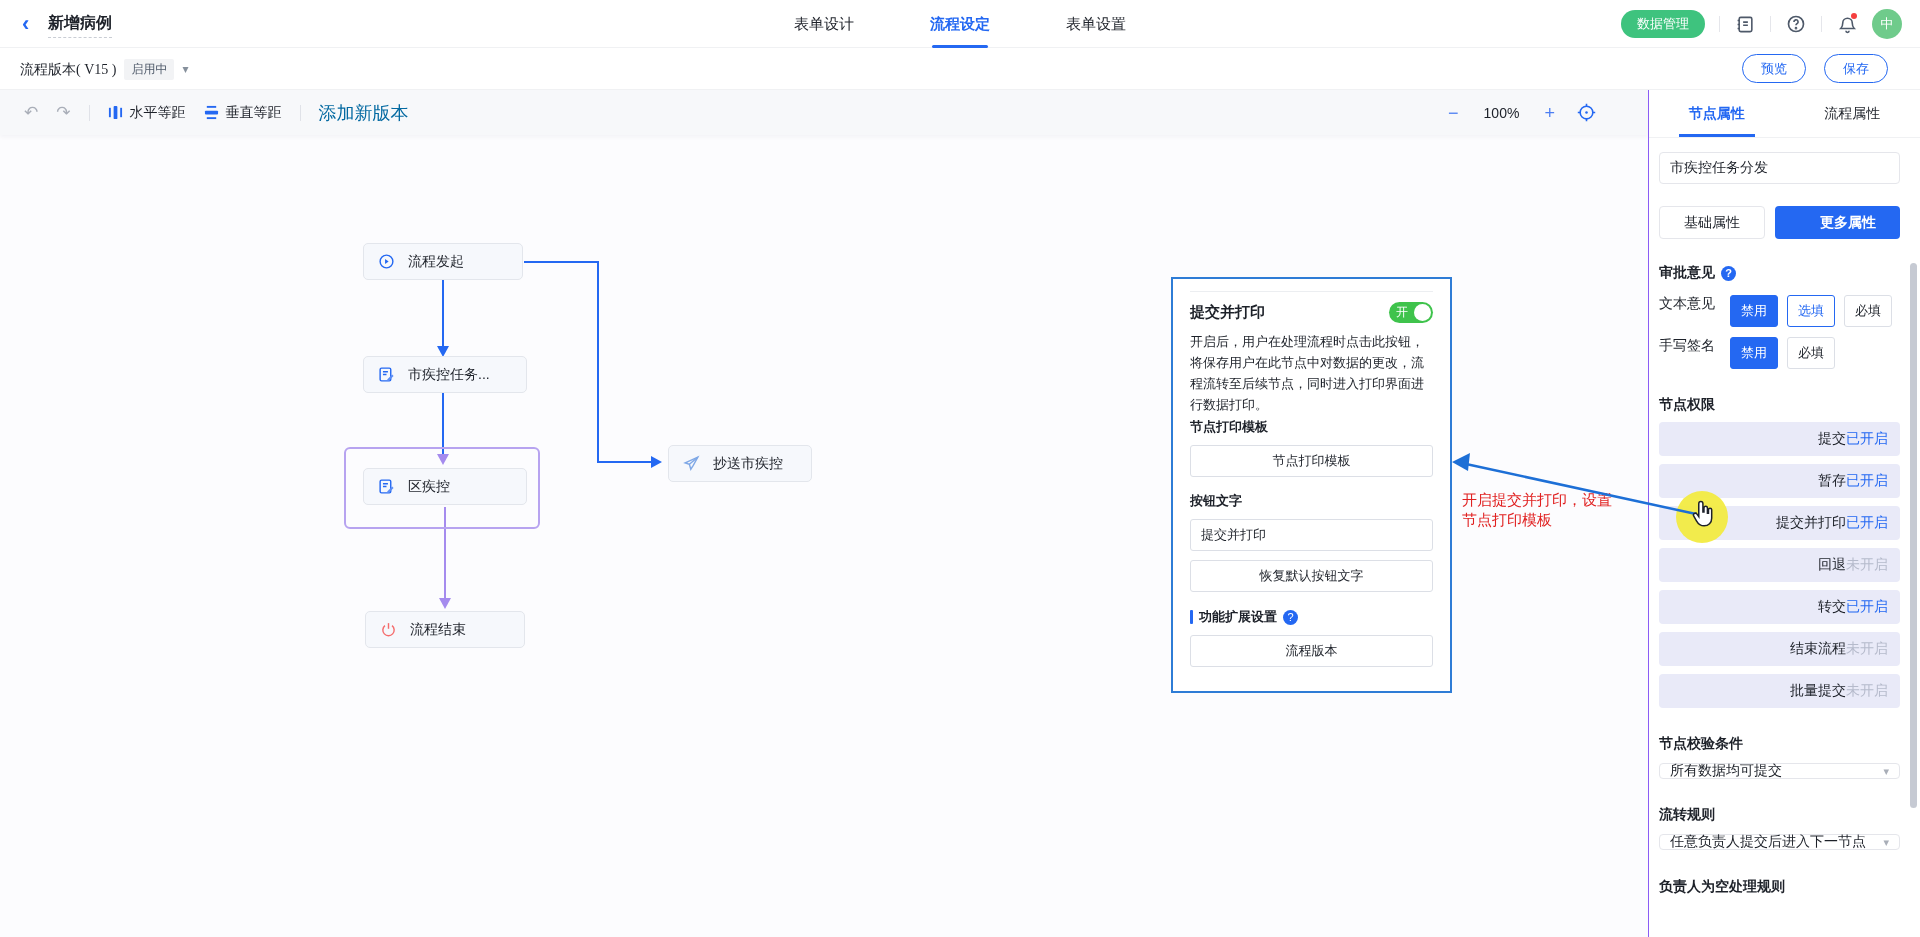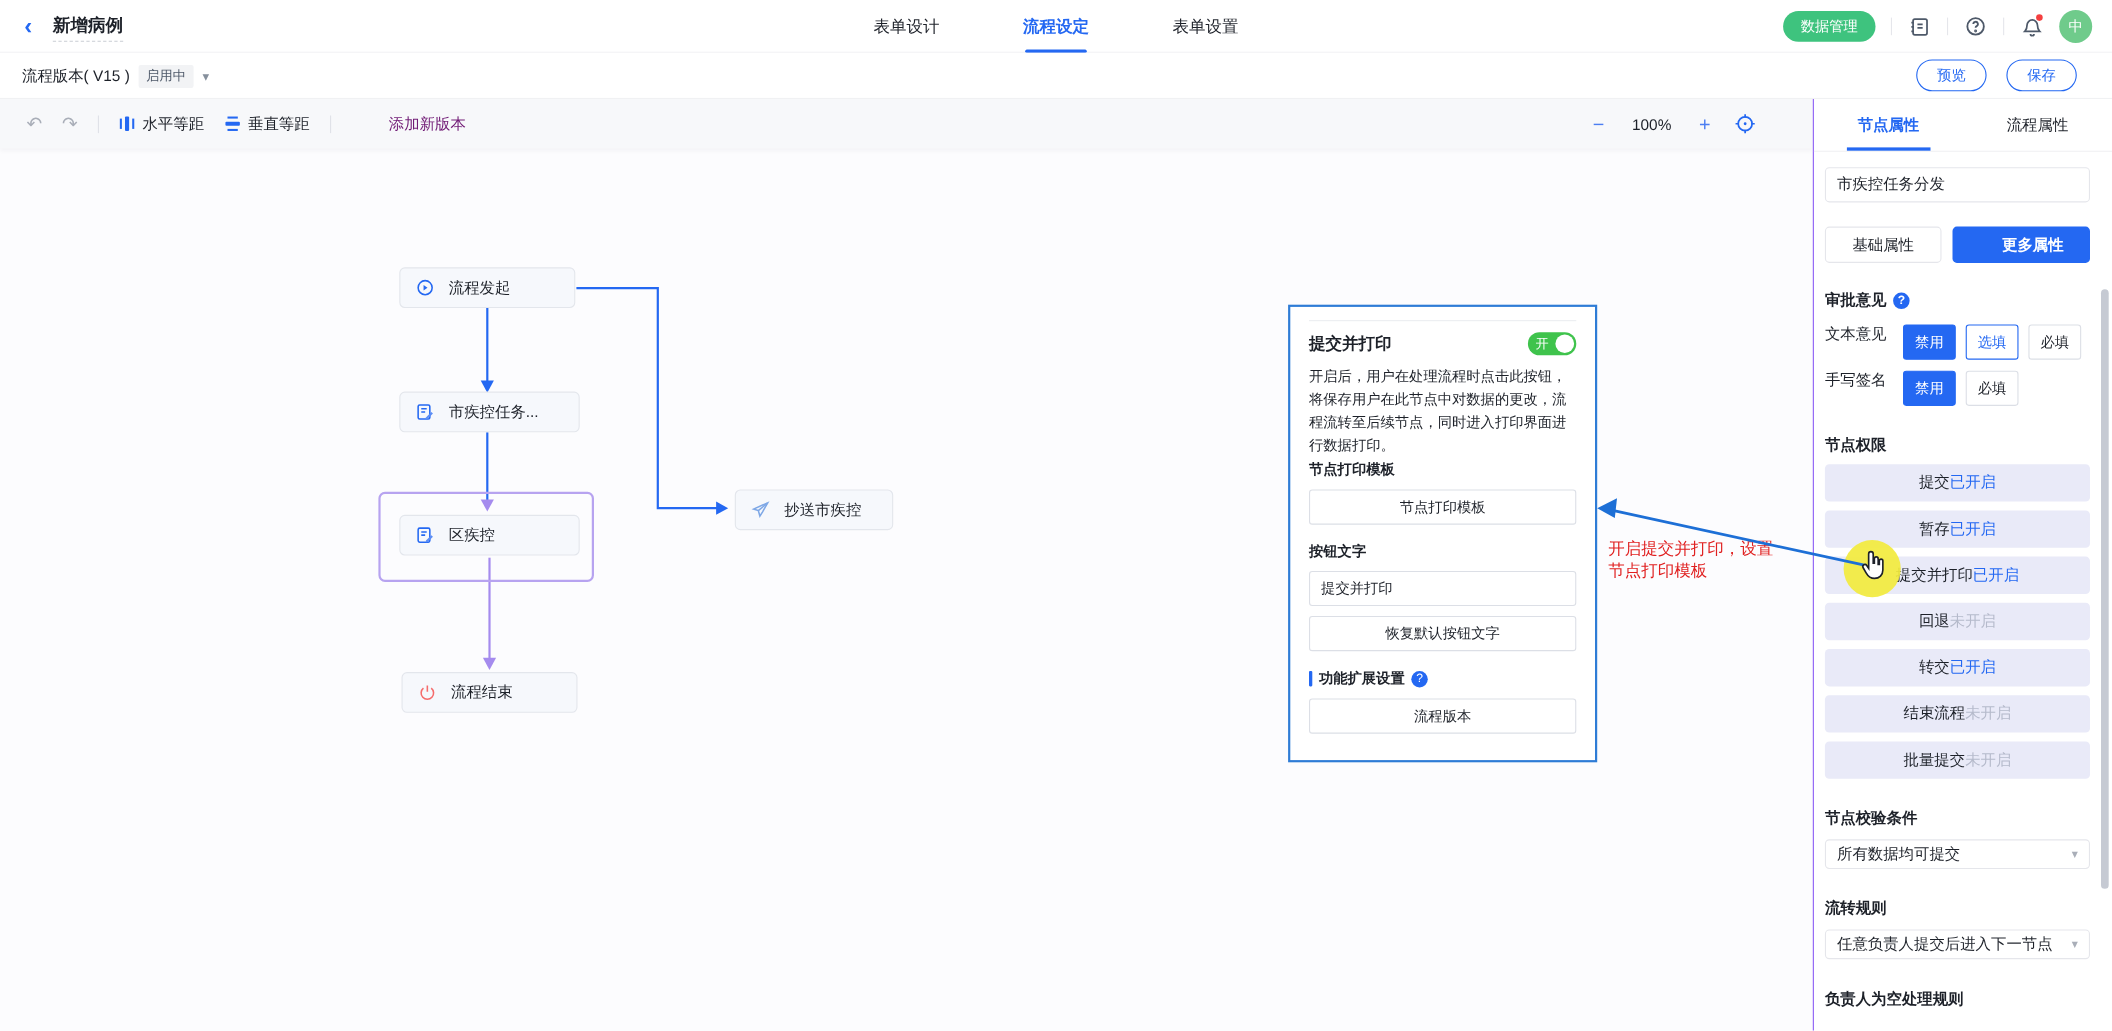--- a/index.html
+++ b/index.html
@@ -15,34 +15,34 @@
   .header-tab.active { color:#2468f2; font-weight:700; }
   .header-tab.active::after { content:""; position:absolute; left:50%; transform:translateX(-50%); bottom:0; width:56px; height:3px; background:#2468f2; border-radius:2px; }
   .header-right { position:absolute; right:18px; top:0; height:48px; display:flex; align-items:center; gap:14px; }
   .pill-green { background:#3ec37e; color:#fff; font-size:13px; padding:5px 16px; border-radius:14px; cursor:pointer; }
   .hdr-divider { width:1px; height:16px; background:#e5e6eb; }
   .hdr-icon { width:22px; height:22px; display:flex; align-items:center; justify-content:center; color:#4e5969; cursor:pointer; position:relative; }
   .bell-dot { position:absolute; right:1px; top:0; width:6px; height:6px; border-radius:50%; background:#f53f3f; }
   .avatar { width:30px; height:30px; border-radius:50%; background:#6fcb8b; color:#fff; font-size:13px; display:flex; align-items:center; justify-content:center; cursor:pointer; }
 
   
-  .version-bar { position:absolute; left:0; top:48px; width:1920px; height:42px; background:#fff; border-bottom:1px solid #f0f1f3; z-index:10; }
+  .version-bar { position:absolute; left:0; top:48px; width:1920px; height:42px; background:#fff; border-bottom:1px solid #f0f1f3; z-index:10;font-family:Liberation Serif, serif; }
   .version-left { position:absolute; left:20px; top:11px; display:flex; align-items:center; gap:8px; font-size:14px; }
   .status-badge { background:#f2f3f5; color:#4e5969; font-size:12px; padding:2px 7px; border-radius:2px; }
   .version-chevron { color:#86909c; font-size:12px; cursor:pointer; }
   .version-right { position:absolute; right:32px; top:6px; display:flex; gap:18px; }
   .btn-outline-pill { min-width:64px; height:29px; border:1px solid #2468f2; color:#2468f2; background:#fff; border-radius:15px; font-size:13px; display:flex; align-items:center; justify-content:center; cursor:pointer; padding:0 14px; }
 
   
   .toolbar { position:absolute; left:0; top:90px; width:1648px; height:45px; background:#f7f8fa; box-shadow:0 2px 4px rgba(31,35,41,.04); z-index:5; display:flex; align-items:center; }
   .tb-left { display:flex; align-items:center; gap:18px; padding-left:24px; }
   .tb-icon-btn { color:#a9aeb8; font-size:17px; cursor:pointer; }
   .tb-divider { width:1px; height:16px; background:#e0e2e8; }
   .tb-item { display:flex; align-items:center; gap:7px; font-size:14px; color:#1d2129; cursor:pointer; }
-  .tb-link { color:#701a75; font-size:14px; cursor:pointer;margin-left:35px; }
+  .tb-link { color:#0369a1; font-size:18px; cursor:pointer; }
   .tb-right { position:absolute; right:52px; display:flex; align-items:center; gap:22px; }
   .zoom-sign { color:#4c7ef2; font-size:18px; cursor:pointer; line-height:1; }
   .zoom-value { font-size:14px; color:#1d2129; min-width:42px; text-align:center; }
 
   
   .canvas { position:absolute; left:0; top:90px; width:1648px; height:847px; background:#fcfcfe; z-index:1; }
   .flow-svg, .overlay-svg { position:absolute; left:0; top:0; width:1920px; height:937px; pointer-events:none; }
   .flow-svg { z-index:2; }
   .overlay-svg { z-index:30; }
   .node { position:absolute; width:160px; height:37px; background:#f6f8fc; border:1px solid #e3e6ec; border-radius:5px; display:flex; align-items:center; gap:13px; padding-left:14px; font-size:14px; color:#1d2129; z-index:3; cursor:pointer; }
@@ -77,25 +77,25 @@
   .sb-btn-row { margin-top:22px; display:flex; gap:10px; }
   .sb-btn { flex:1; height:33px; border-radius:4px; font-size:14px; display:flex; align-items:center; justify-content:center; cursor:pointer; }
   .sb-btn.ghost { border:1px solid #e5e6eb; background:#fff; color:#1d2129; }
   .sb-btn.primary { background:#2468f2; color:#fff; font-weight:700;padding-left:21px; }
   .sb-heading { margin-top:25px; font-size:14px; font-weight:700; display:flex; align-items:center; gap:6px; }
   .opt-row { margin-top:13px; display:flex; align-items:flex-start; gap:9px; font-size:14px; }
   .opt-label { width:62px; }
   .opt-btn { width:48px; height:32px; border-radius:3px; font-size:13px; display:flex; align-items:center; justify-content:center; cursor:pointer; border:1px solid #dcdfe6; background:#fff; color:#1d2129; }
   .opt-btn.sel { background:#2468f2; border-color:#2468f2; color:#fff; }
   .opt-btn.blue { border-color:#2468f2; color:#2468f2; }
-  .perm-row { margin-top:8px; height:34px; background:#e9eaf8; border-radius:4px; display:flex; align-items:center; justify-content:center; padding:3px 12px; font-size:14px; cursor:pointer; }
+  .perm-row { margin-top:8px; height:34px; background:#e9eaf8; border-radius:4px; display:flex; align-items:center; justify-content:flex-end; padding:3px 12px; font-size:14px; cursor:pointer; }
   .perm-rows { margin-top:2px; }
   .perm-status.on { color:#2468f2; }
   .perm-status.off { color:#b5bacb; }
-  .sb-select { margin-top:10px; height:27px; border:1px solid #e5e6eb; border-radius:4px; display:flex; align-items:center; justify-content:space-between; padding:0 10px; font-size:14px; cursor:pointer; }
+  .sb-select { margin-top:10px; height:16px; border:1px solid #e5e6eb; border-radius:4px; display:flex; align-items:center; justify-content:space-between; padding:0 10px; font-size:14px; cursor:pointer; }
   .sel-chevron { color:#a9aeb8; font-size:11px; }
   .sb-scrollbar { position:absolute; right:3px; top:173px; width:7px; height:545px; background:#c6cad3; border-radius:4px; z-index:9; }
 
   .hand-cursor { position:absolute; left:1688px; top:500px; width:28px; height:30px; z-index:32; }
 </style>
 </head>
 <body>
 
 <div class="header">
   <span class="back-chevron">‹</span>

